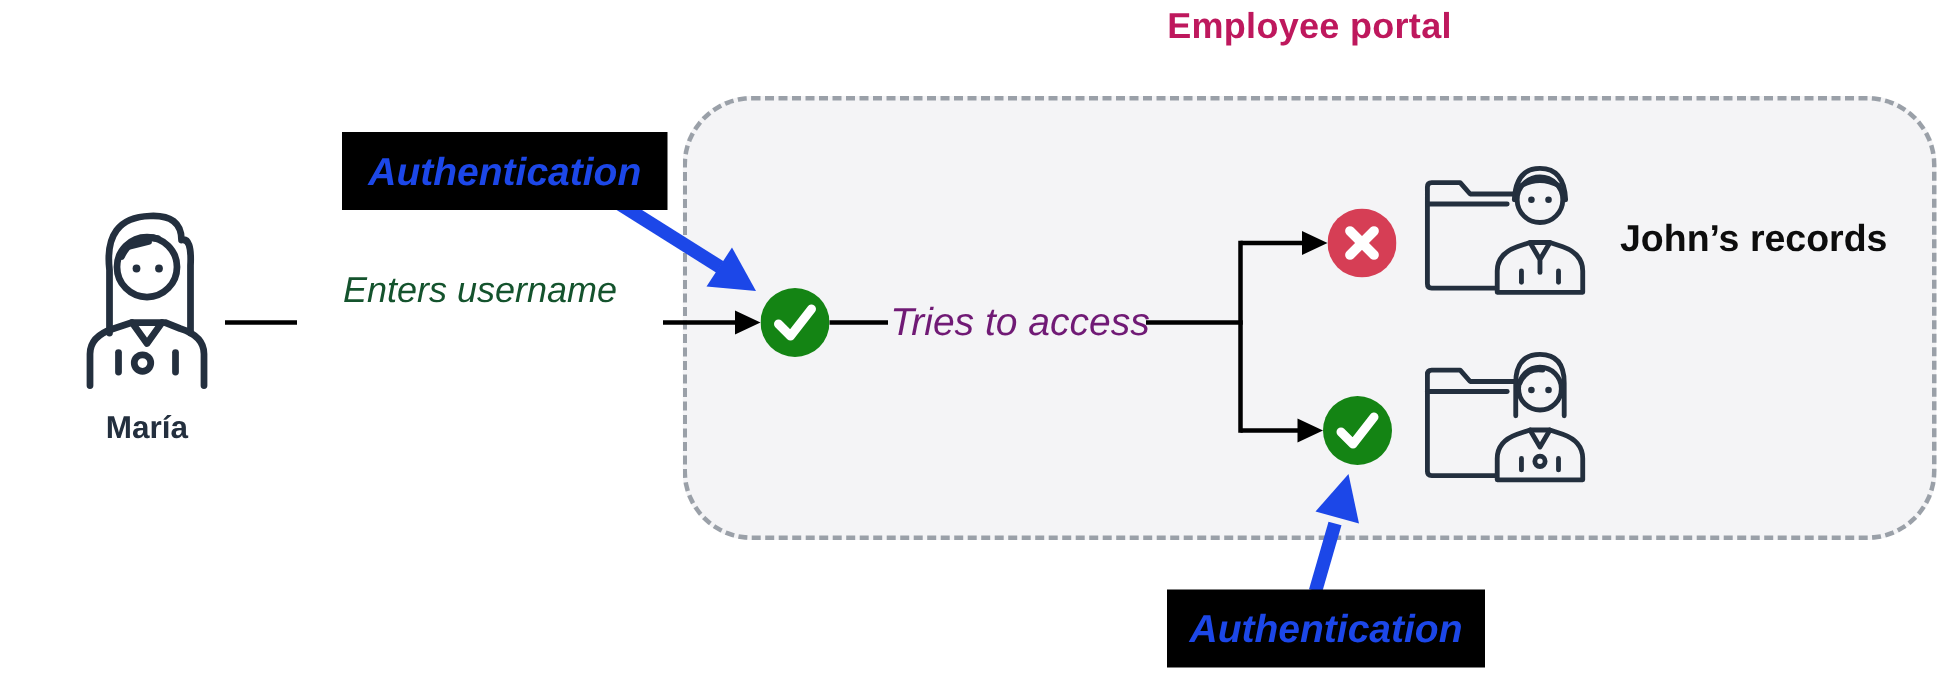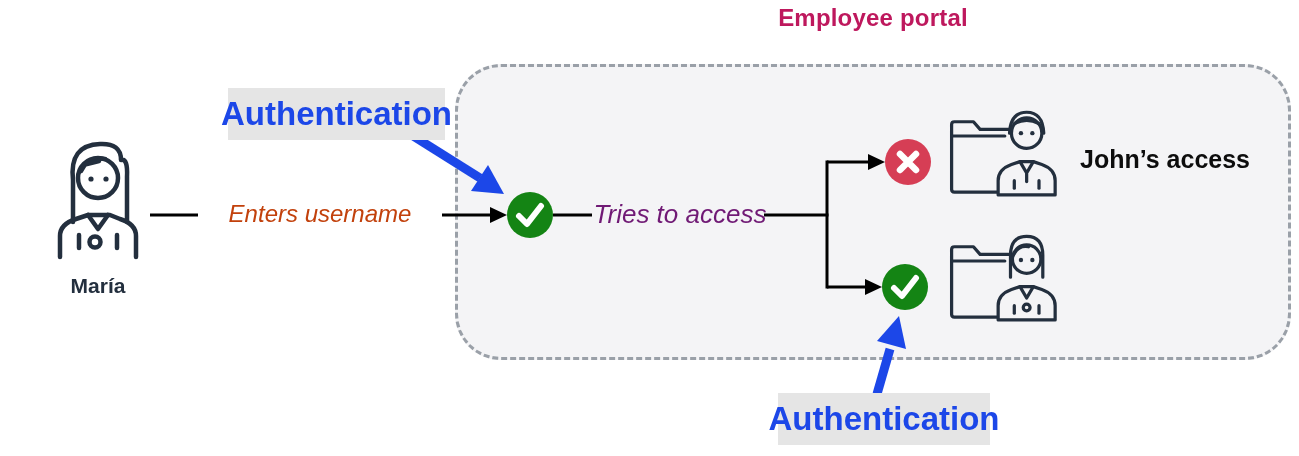--- a/index.html
+++ b/index.html
@@ -12,30 +12,30 @@
     background:#f4f4f6;border:3px dashed #9aa0a8;border-radius:46px;
     box-sizing:border-box;
   }
   .portal-title{
     position:absolute;left:455px;top:4px;width:836px;text-align:center;
     font-size:24px;font-weight:bold;color:#be185d;letter-spacing:.2px;
   }
   .connector-layer{position:absolute;left:0;top:0;width:1299px;height:456px;pointer-events:none;}
   .note-box{
     position:absolute;left:198px;top:179px;width:244px;height:70px;
-    background:#ffffff;display:flex;flex-direction:column;justify-content:center;
-    text-align:center;font-style:italic;font-size:24px;color:#c2410c;line-height:1.25;
+    background:#ffffff;display:flex;flex-direction:row;justify-content:center;
+    text-align:center;font-style:italic;font-size:24px;color:#14532d;line-height:1.25;
   }
   .flow-label{
     position:absolute;left:592px;top:199px;width:176px;text-align:center;
     font-style:italic;font-size:26px;color:#701a75;
   }
   .blue-label{
-    position:absolute;background:#e5e5e5;display:flex;align-items:center;justify-content:center;
-    font-size:33px;font-weight:bold;color:#1c47e8;
+    position:absolute;background:#000000;display:flex;align-items:center;justify-content:center;
+    font-size:26px;font-weight:bold;font-style:italic;color:#1c47e8;
   }
   .blue-label.auth{left:228px;top:88px;width:217px;height:52px;}
   .blue-label.authz{left:778px;top:393px;width:212px;height:52px;}
   .status{position:absolute;width:46px;height:46px;}
   .status.s-auth{left:507px;top:192px;}
   .status.s-denied{left:885px;top:139px;}
   .status.s-granted{left:882px;top:264px;}
   .record-label{position:absolute;font-size:25px;font-weight:bold;color:#0d0d0d;white-space:nowrap;}
   .record-label.john{left:1080px;top:145px;}
   .record-label.maria{left:1077px;top:270px;}
@@ -131,21 +131,21 @@
       <path d="M80,57 L87,69 L94,57"></path>
       <line x1="74" y1="77" x2="74" y2="85"></line>
       <line x1="100" y1="77" x2="100" y2="85"></line>
       <line x1="87" y1="70" x2="87" y2="78"></line>
     </g>
     <g fill="#232f3e" stroke="none">
       <circle cx="81" cy="27" r="2.3"></circle>
         <circle cx="93" cy="27" r="2.3"></circle>
     </g>
   </svg>
-  <div class="record-label john">John’s access</div>
+  <div class="record-label john">John’s records</div>
 
   <svg class="status s-granted" viewBox="0 0 46 46" xmlns="http://www.w3.org/2000/svg">
     <circle cx="23" cy="23" r="23" fill="#148414"></circle>
     <path d="M12,24 L20,32 L34,14" stroke="#ffffff" stroke-width="6" fill="none" stroke-linecap="round" stroke-linejoin="round"></path>
   </svg>
 
   <svg class="folder-icon maria" viewBox="0 0 120 100" xmlns="http://www.w3.org/2000/svg">
     <g stroke="#232f3e" stroke-width="3.4" fill="none" stroke-linecap="round" stroke-linejoin="round">
       <path d="M8,30 L8,18 Q8,15 11,15 L31,15 L38,23 L80,23"></path>
       <path d="M8,30 L8,86 Q8,89 11,89 L80,89 Q83,89 83,86 L83,62"></path>

